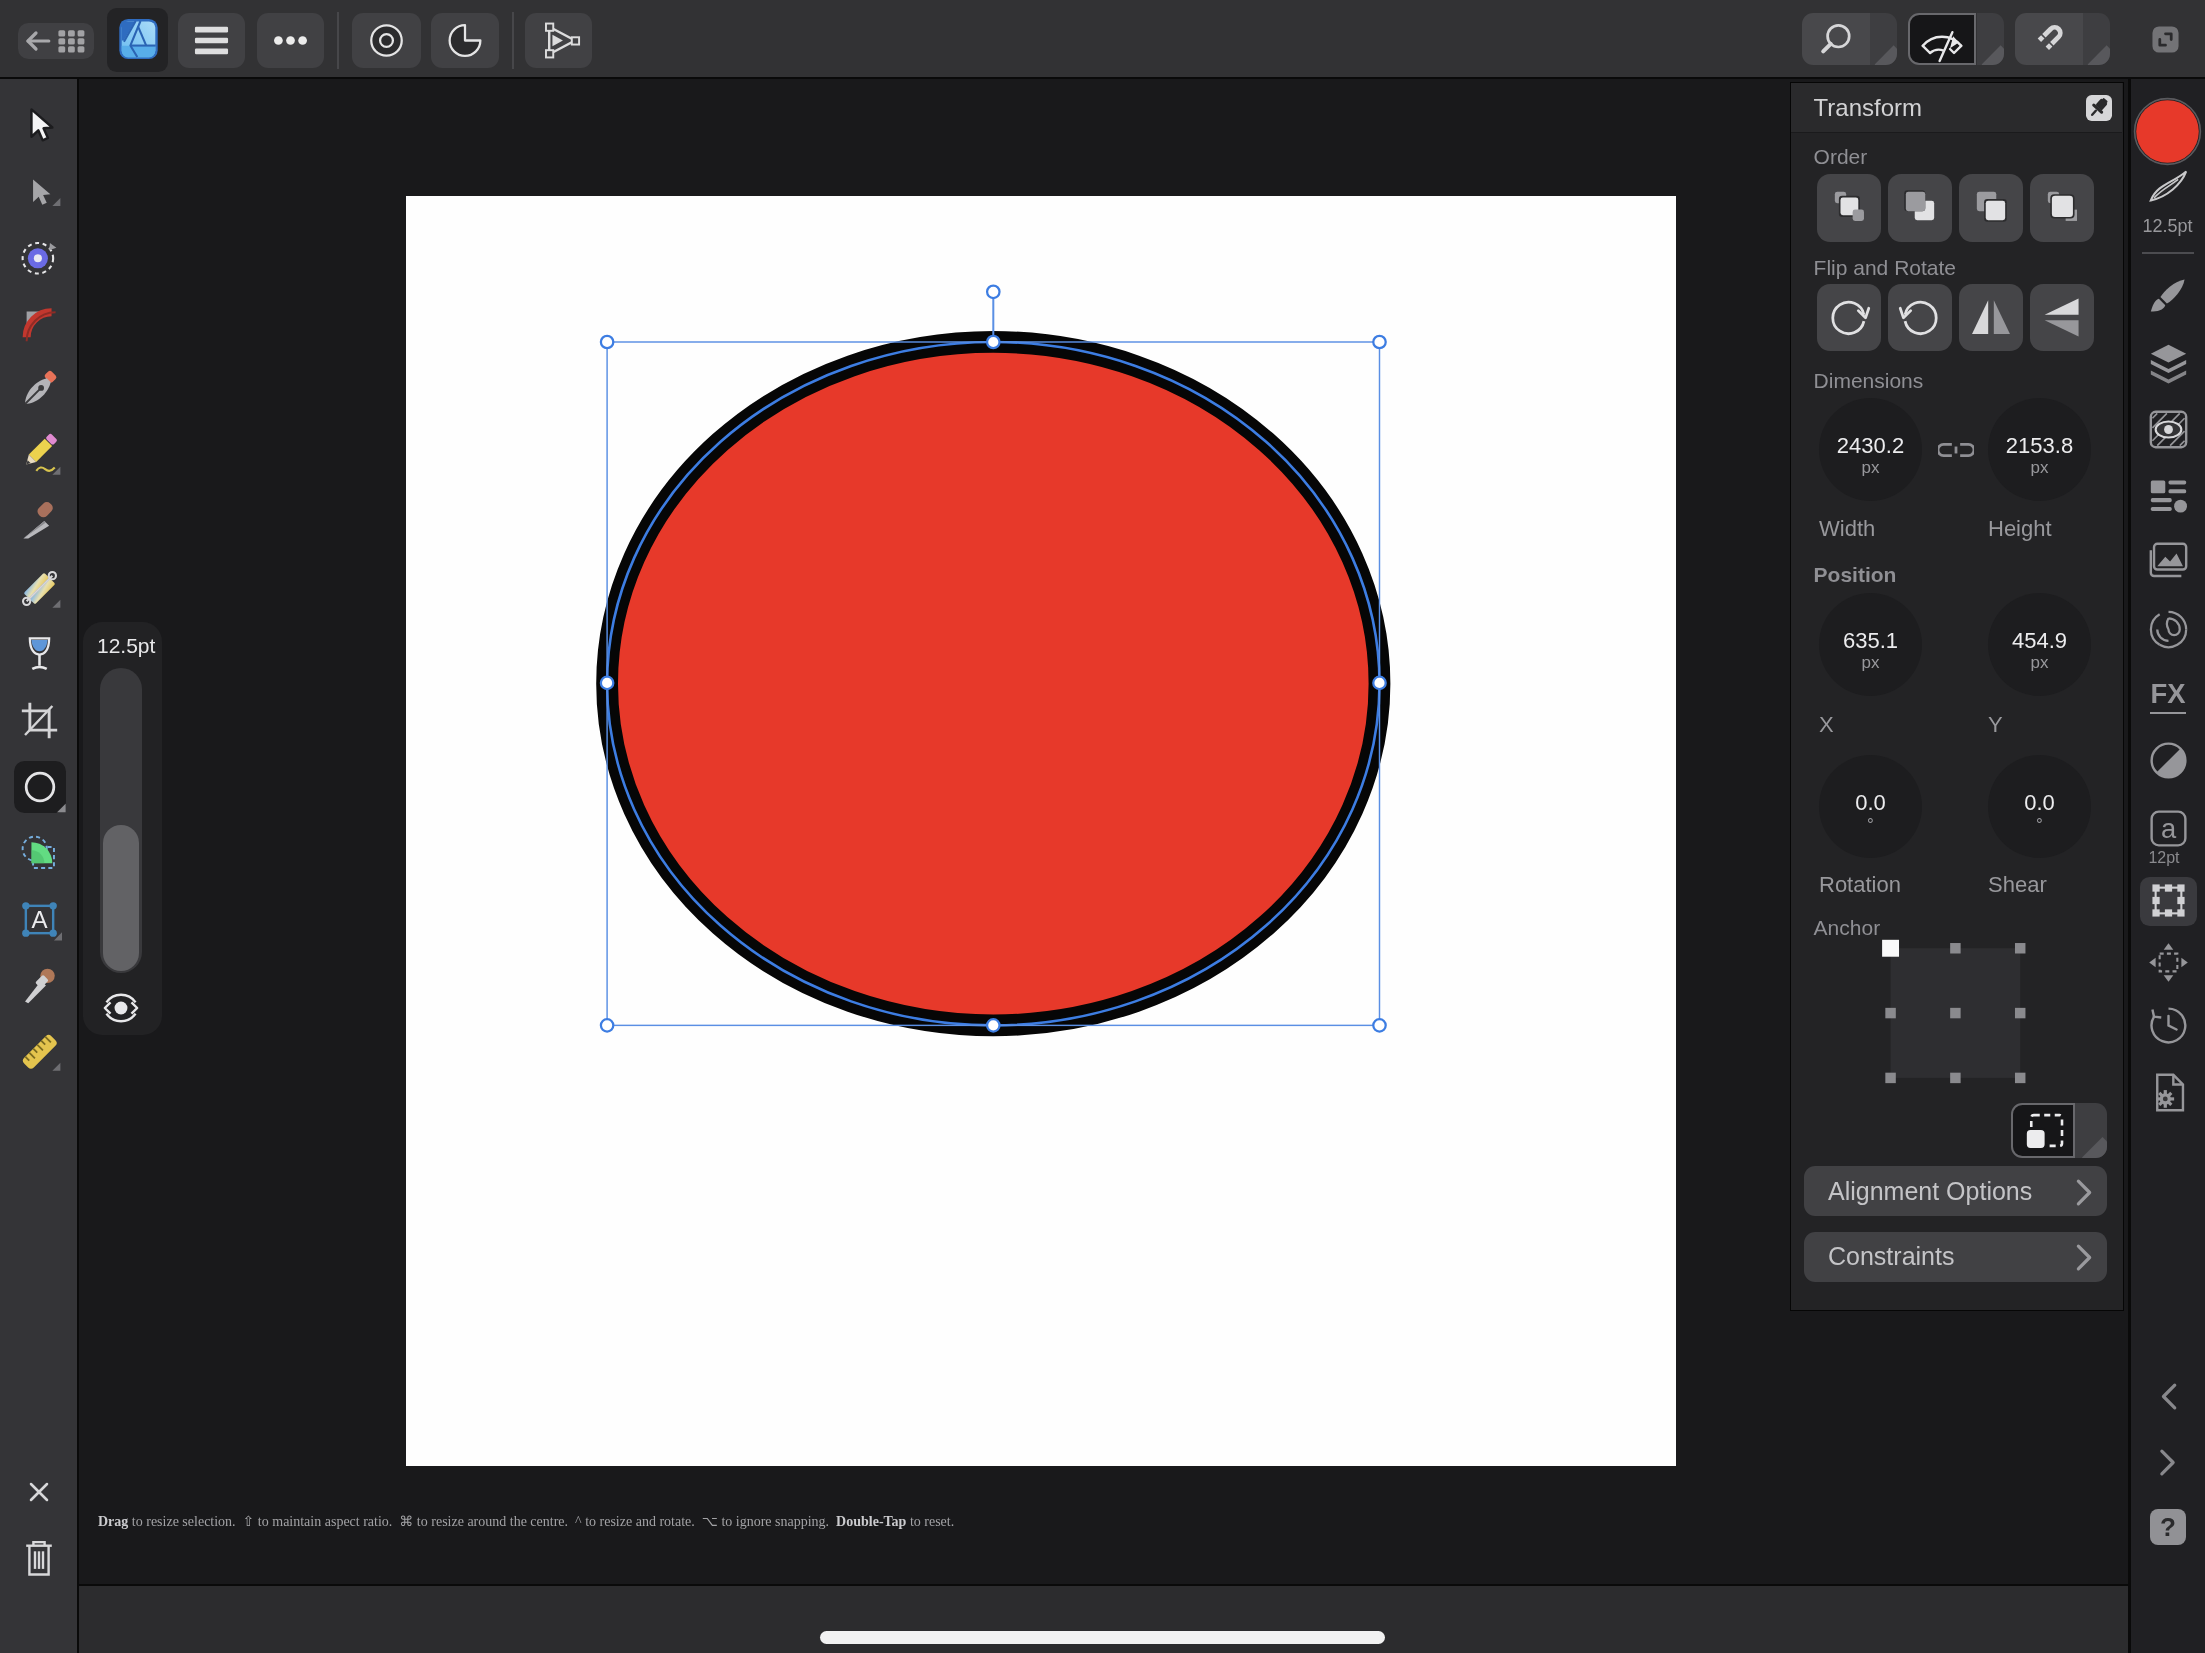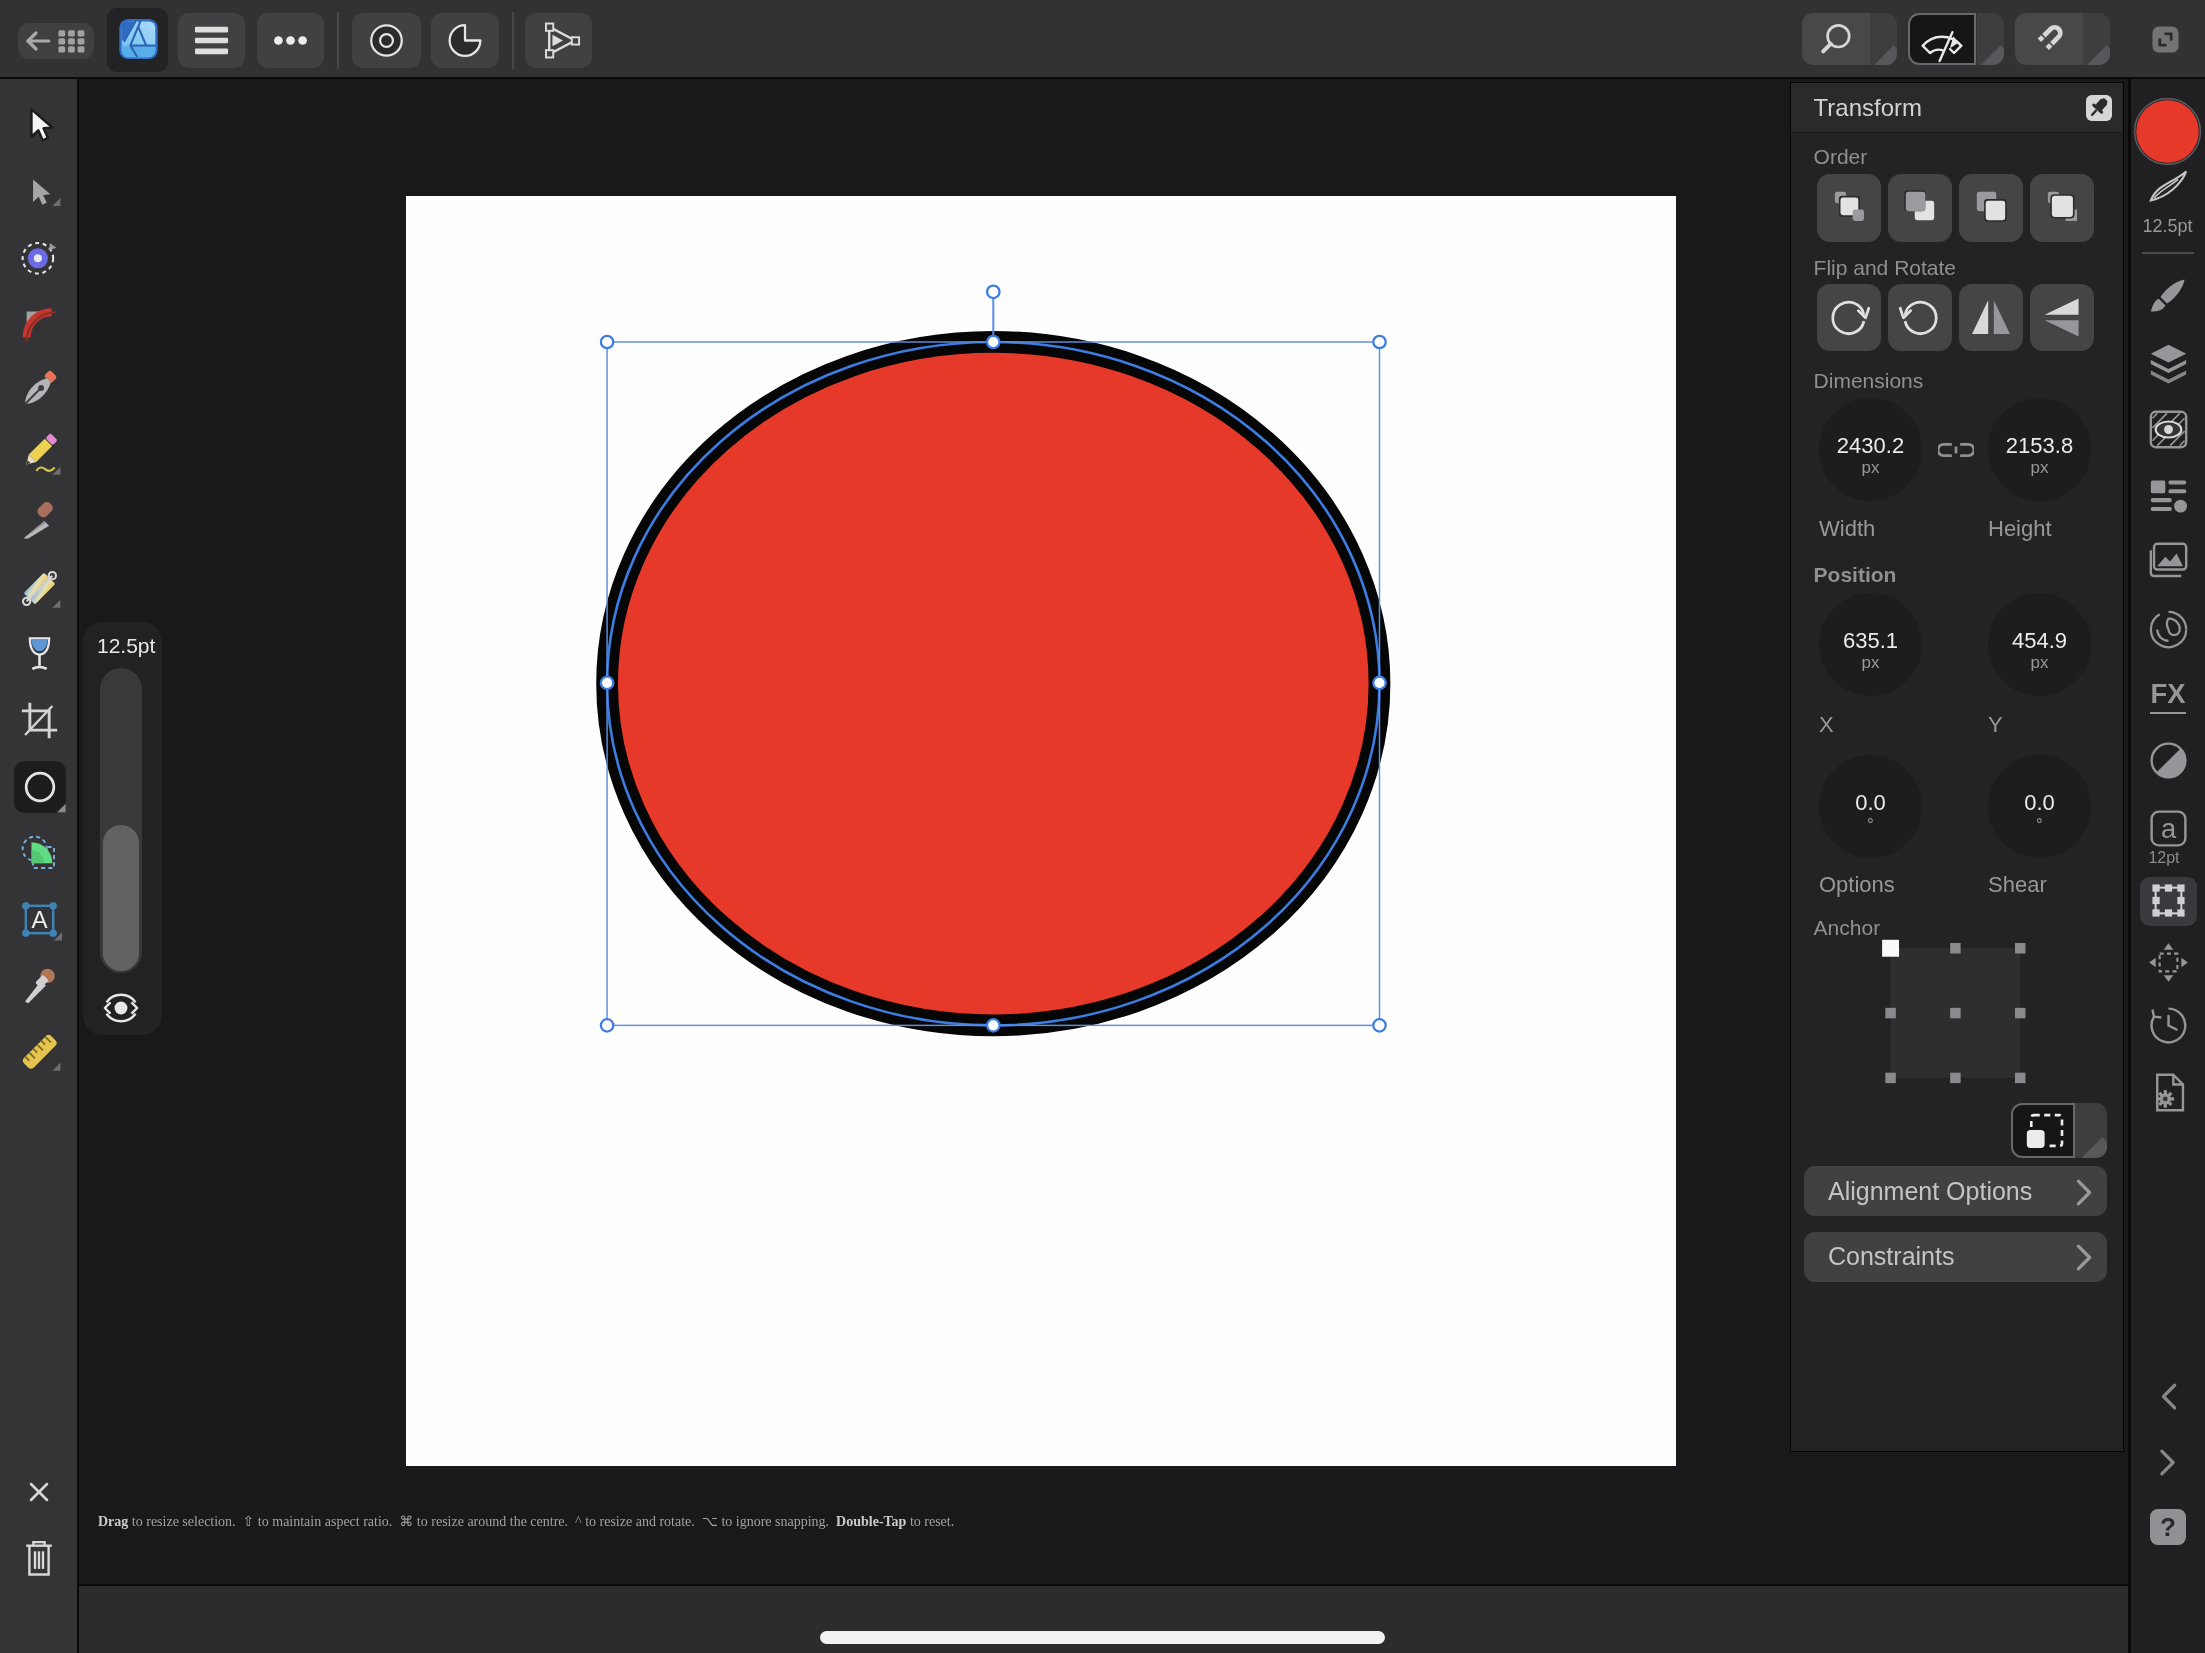--- a/index.html
+++ b/index.html
@@ -323,21 +323,21 @@
 <div class="abs" style="left:100px;top:668px;width:42px;height:305px;border-radius:21px;background:#39393c;"></div>
 <div class="abs" style="left:103px;top:825px;width:36px;height:146px;border-radius:18px;background:#626265;"></div>
 <svg class="abs" style="left:100px;top:987px;" width="42" height="42" viewBox="0 0 52 52">
   <circle cx="26" cy="26" r="8" fill="#e8e8ea"></circle>
   <path d="M8 19 A22 22 0 0 1 44 19" fill="none" stroke="#e8e8ea" stroke-width="3"></path>
   <path d="M8 33 A22 22 0 0 0 44 33" fill="none" stroke="#e8e8ea" stroke-width="3"></path>
   <path d="M13 19 L6 26 L13 33" fill="none" stroke="#e8e8ea" stroke-width="3" stroke-linejoin="round"></path>
   <path d="M39 19 L46 26 L39 33" fill="none" stroke="#e8e8ea" stroke-width="3" stroke-linejoin="round"></path>
 </svg>
 
-<div id="panel" class="abs" style="left:1790px;top:82px;width:334px;height:1370px;background:#232325;border:1.6px solid #060606;">
+<div id="panel" class="abs" style="left:1790px;top:82px;width:334px;height:1229px;background:#232325;border:1.6px solid #060606;">
   <div class="abs" style="left:0;top:0;width:331px;height:50px;background:#2a2a2c;border-bottom:1.6px solid #1a1a1c;"></div>
   <div class="abs" style="left:22.6px;top:11.3px;font-size:24px;color:#d2d2d4;">Transform</div>
   <div class="abs" style="left:295px;top:12px;width:26px;height:26px;background:#d6d6d8;border-radius:5.7px;"></div>
   <svg class="abs" style="left:295px;top:12px;" width="26" height="26" viewBox="0 0 32 32">
     <g transform="rotate(42 16 15)" fill="#29292b">
       <rect x="12.4" y="2.5" width="7.2" height="3.4" rx="1.4"></rect>
       <rect x="10.8" y="4.6" width="10.4" height="11.4" rx="2"></rect>
       <rect x="7.6" y="15.4" width="16.8" height="4" rx="2"></rect>
       <rect x="14.5" y="19.4" width="3" height="9.6" rx="1.5"></rect>
     </g>
@@ -425,21 +425,21 @@
   <div class="dlbl" style="left:197px;top:629px;width:103px;">Y</div>
 
   <div class="dial" style="left:28px;top:672px;">
       <div class="v">0.0</div>
       <div class="u">°</div>
     </div>
   <div class="dial" style="left:197px;top:672px;">
       <div class="v">0.0</div>
       <div class="u">°</div>
     </div>
-  <div class="dlbl" style="left:28px;top:789px;width:103px;">Options</div>
+  <div class="dlbl" style="left:28px;top:789px;width:103px;">Rotation</div>
   <div class="dlbl" style="left:197px;top:789px;width:103px;">Shear</div>
 
   <div class="lbl" style="left:22.6px;top:833px;">Anchor</div>
   <svg class="abs" style="left:81px;top:856px;" width="170" height="153" viewBox="0 0 210 190">
     <rect x="22.5" y="11.5" width="161" height="161" fill="#2e2e31"></rect>
     <g fill="#8a8a8e">
       <rect x="96.5" y="5" width="13" height="13"></rect>
       <rect x="177" y="5" width="13" height="13"></rect>
       <rect x="16" y="85.5" width="13" height="13"></rect>
       <rect x="96.5" y="85.5" width="13" height="13"></rect>

